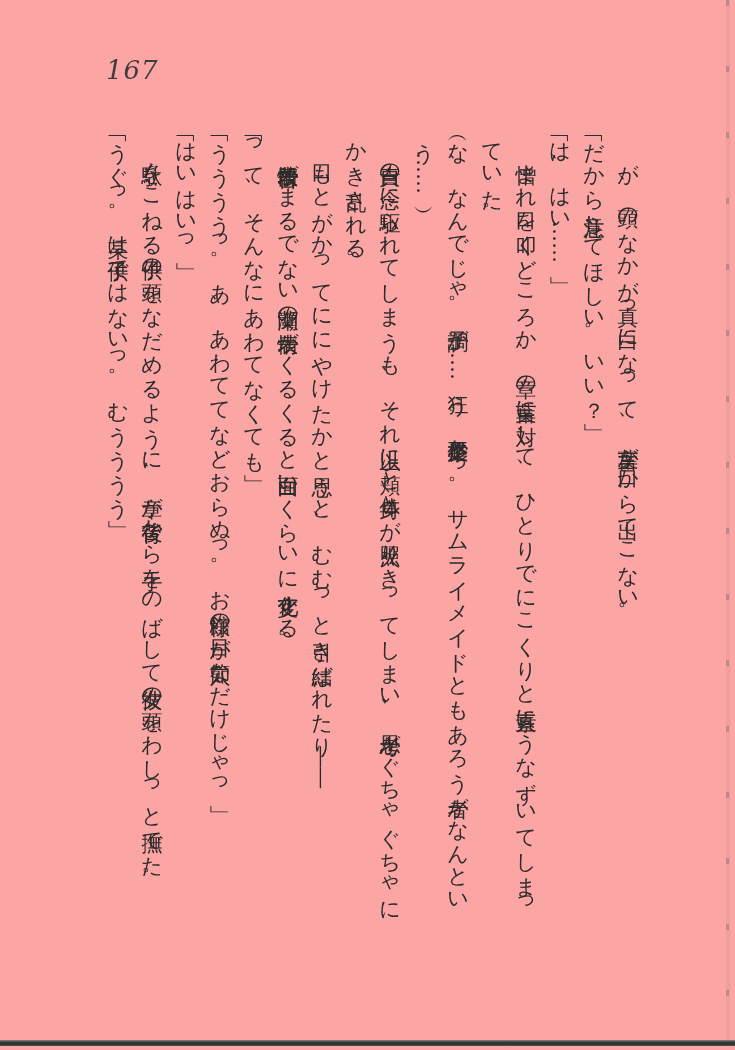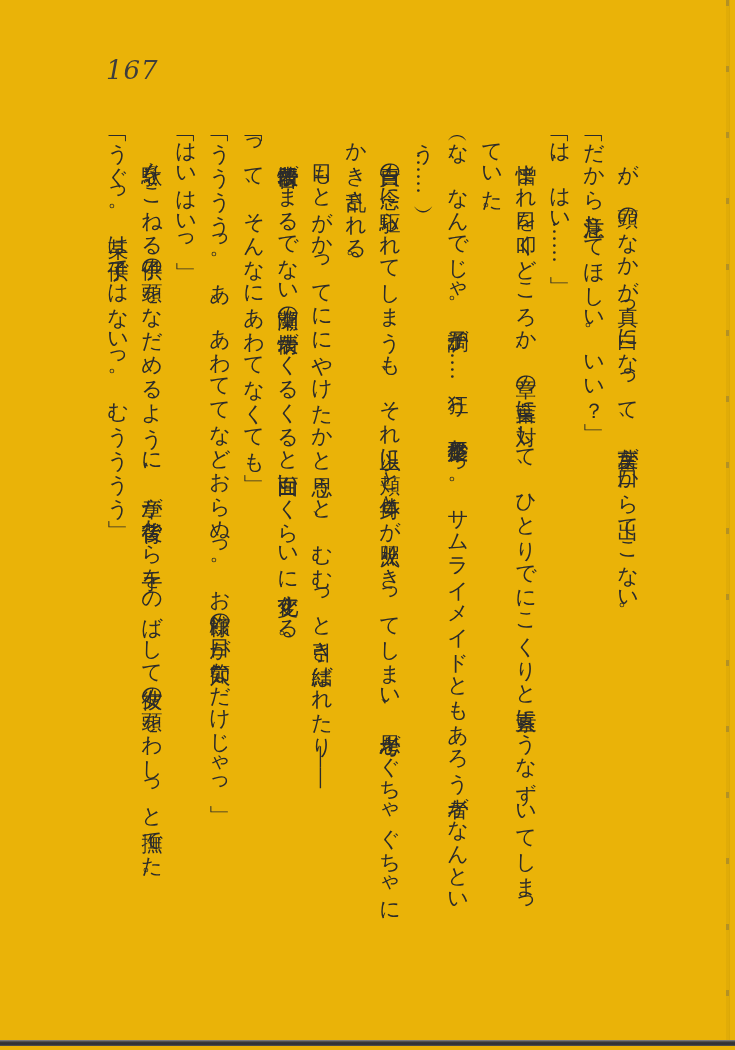--- a/index.html
+++ b/index.html
@@ -7,21 +7,21 @@
     padding: 0;
     width: 735px;
     height: 1050px;
     overflow: hidden;
     background: #f4f4f2;
   }
   .page {
     position: relative;
     width: 735px;
     height: 1050px;
-    background: #eab308;
+    background: #fca5a5;
     font-family: "DejaVu Serif", "Liberation Serif", serif;
   }
   .page-number {
     position: absolute;
     left: 106px;
     top: 55px;
     font-size: 26px;
     font-style: italic;
     color: #3d3d3d;
     letter-spacing: 1px;

